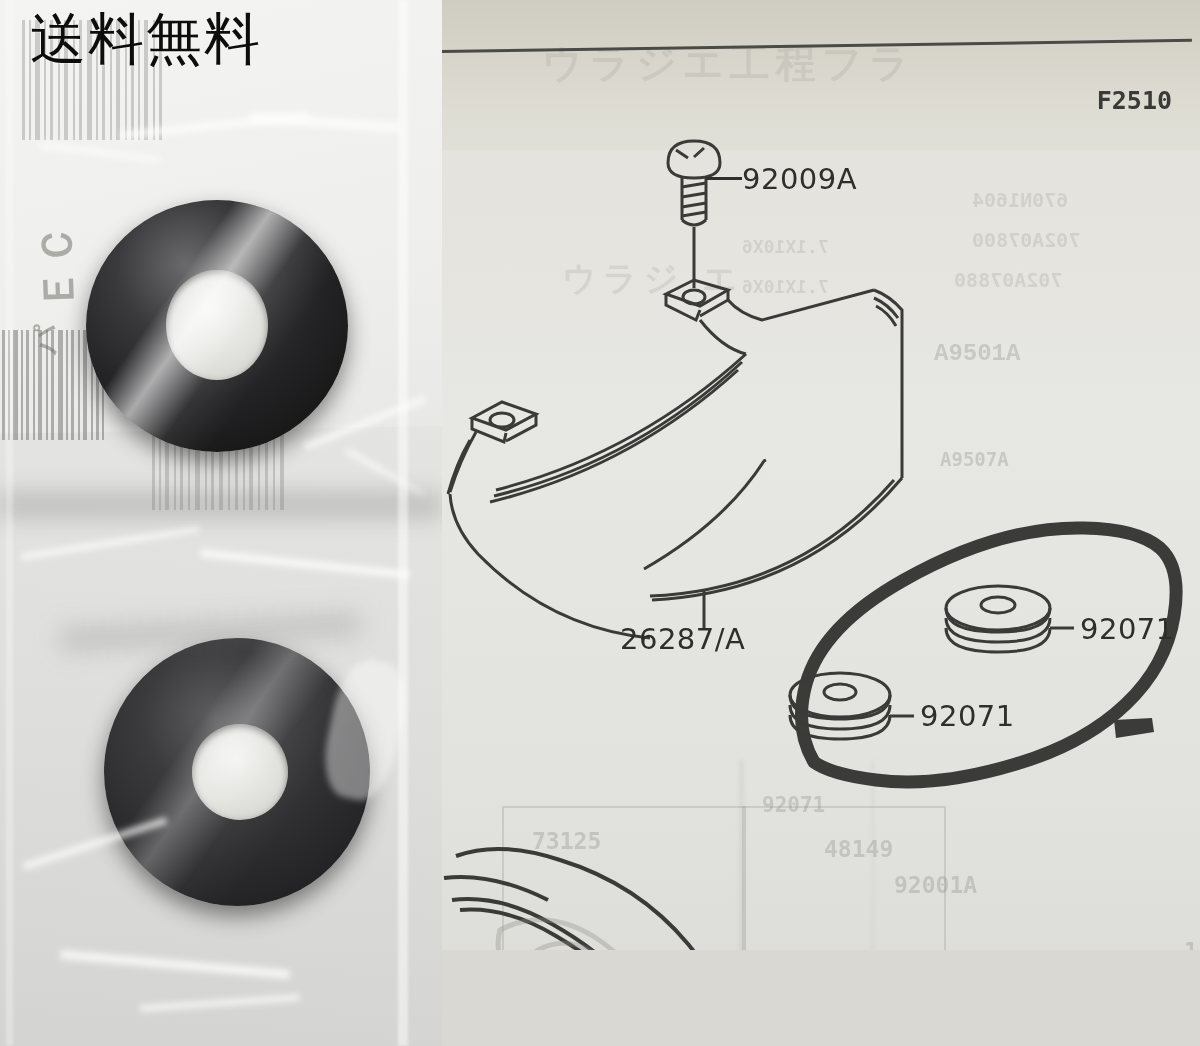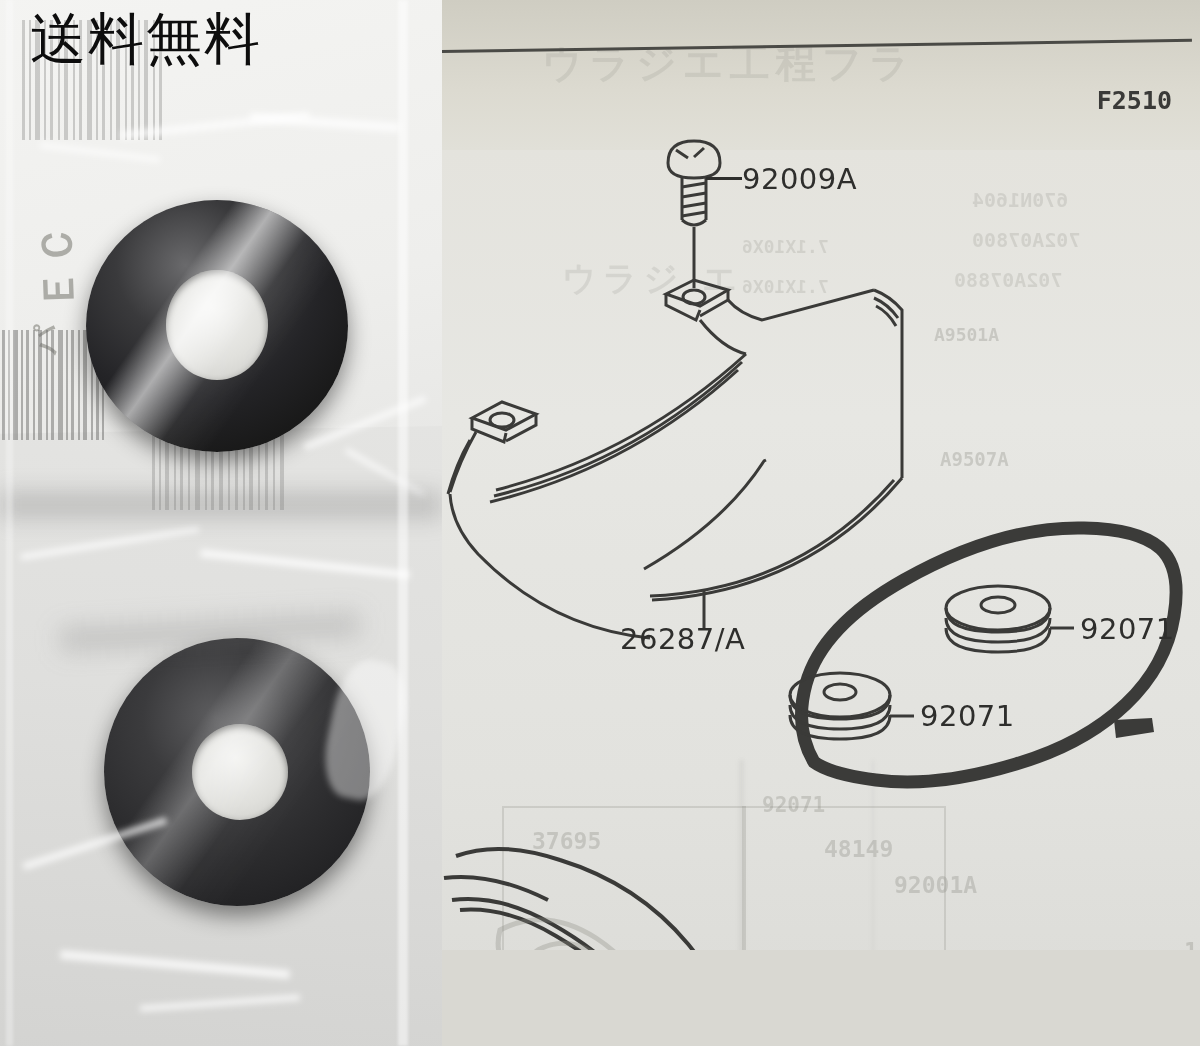--- a/index.html
+++ b/index.html
@@ -245,24 +245,24 @@
 
     <div id="topline"></div>
 
     <div id="page-code">F2510</div>
 
     <div class="ghost mirror" style="left:530px;top:188px;font-size:20px;">670N1604</div>
     <div class="ghost mirror" style="left:530px;top:228px;font-size:20px;">702A07800</div>
     <div class="ghost mirror" style="left:512px;top:268px;font-size:20px;">702A07880</div>
     <div class="ghost mirror" style="left:300px;top:236px;font-size:18px;">7.1X10X6</div>
     <div class="ghost mirror" style="left:300px;top:276px;font-size:18px;">7.1X10X6</div>
-    <div class="ghost" style="left:492px;top:324px;font-size:18px;">A9501A</div>
+    <div class="ghost" style="left:492px;top:340px;font-size:24px;font-family:Liberation Mono, monospace;">A9501A</div>
     <div class="ghost" style="left:498px;top:448px;font-size:19px;">A9507A</div>
     <div class="ghost" style="left:320px;top:793px;font-size:21px;">92071</div>
-    <div class="ghost" style="left:90px;top:828px;font-size:23px;">37695</div>
+    <div class="ghost" style="left:90px;top:828px;font-size:23px;">73125</div>
     <div class="ghost" style="left:382px;top:836px;font-size:23px;">48149</div>
     <div class="ghost" style="left:452px;top:872px;font-size:23px;">92001A</div>
     <div class="ghost" style="left:742px;top:938px;font-size:23px;">11008</div>
     <div class="ghost-box" style="left:60px;top:806px;width:240px;height:180px;"></div>
     <div class="ghost-box" style="left:300px;top:806px;width:200px;height:180px;"></div>
     <div class="ghost jp" style="left:120px;top:212px;font-size:34px;">ウラジ エ</div>
 
     <svg width="758" height="1046" style="position:absolute;left:0;top:0;">
 
       <g class="svg-ink" stroke-width="3">

